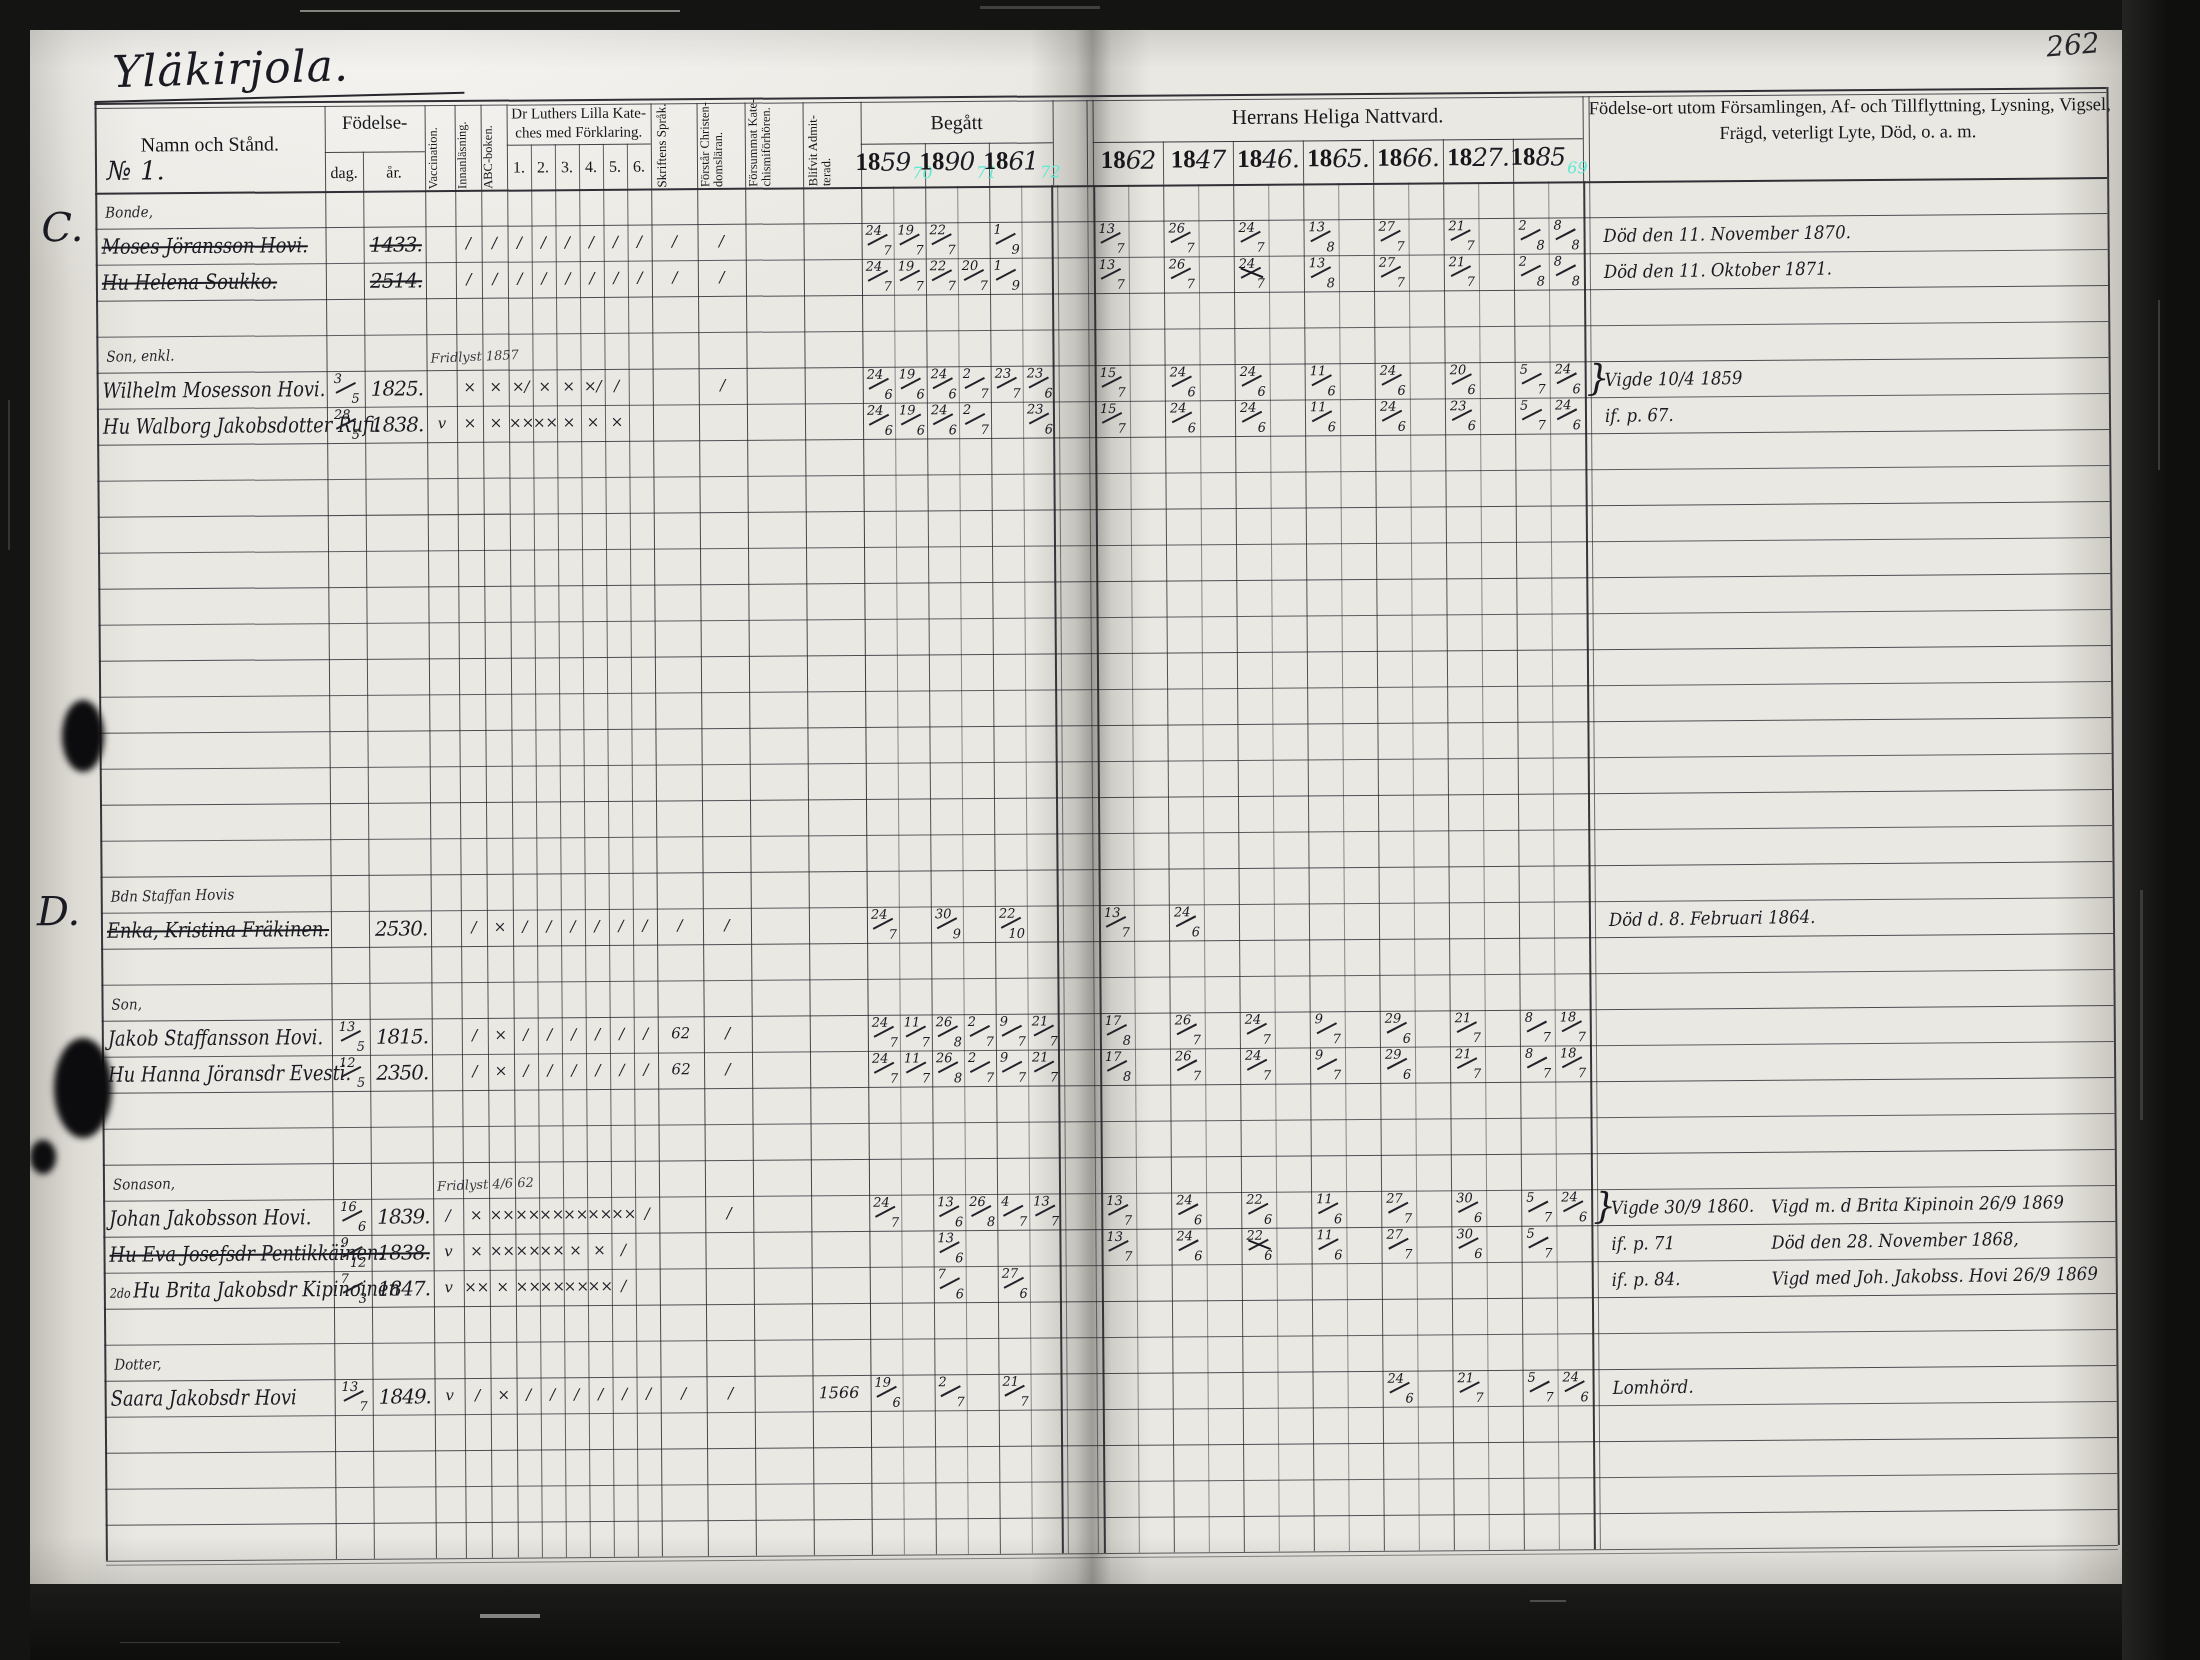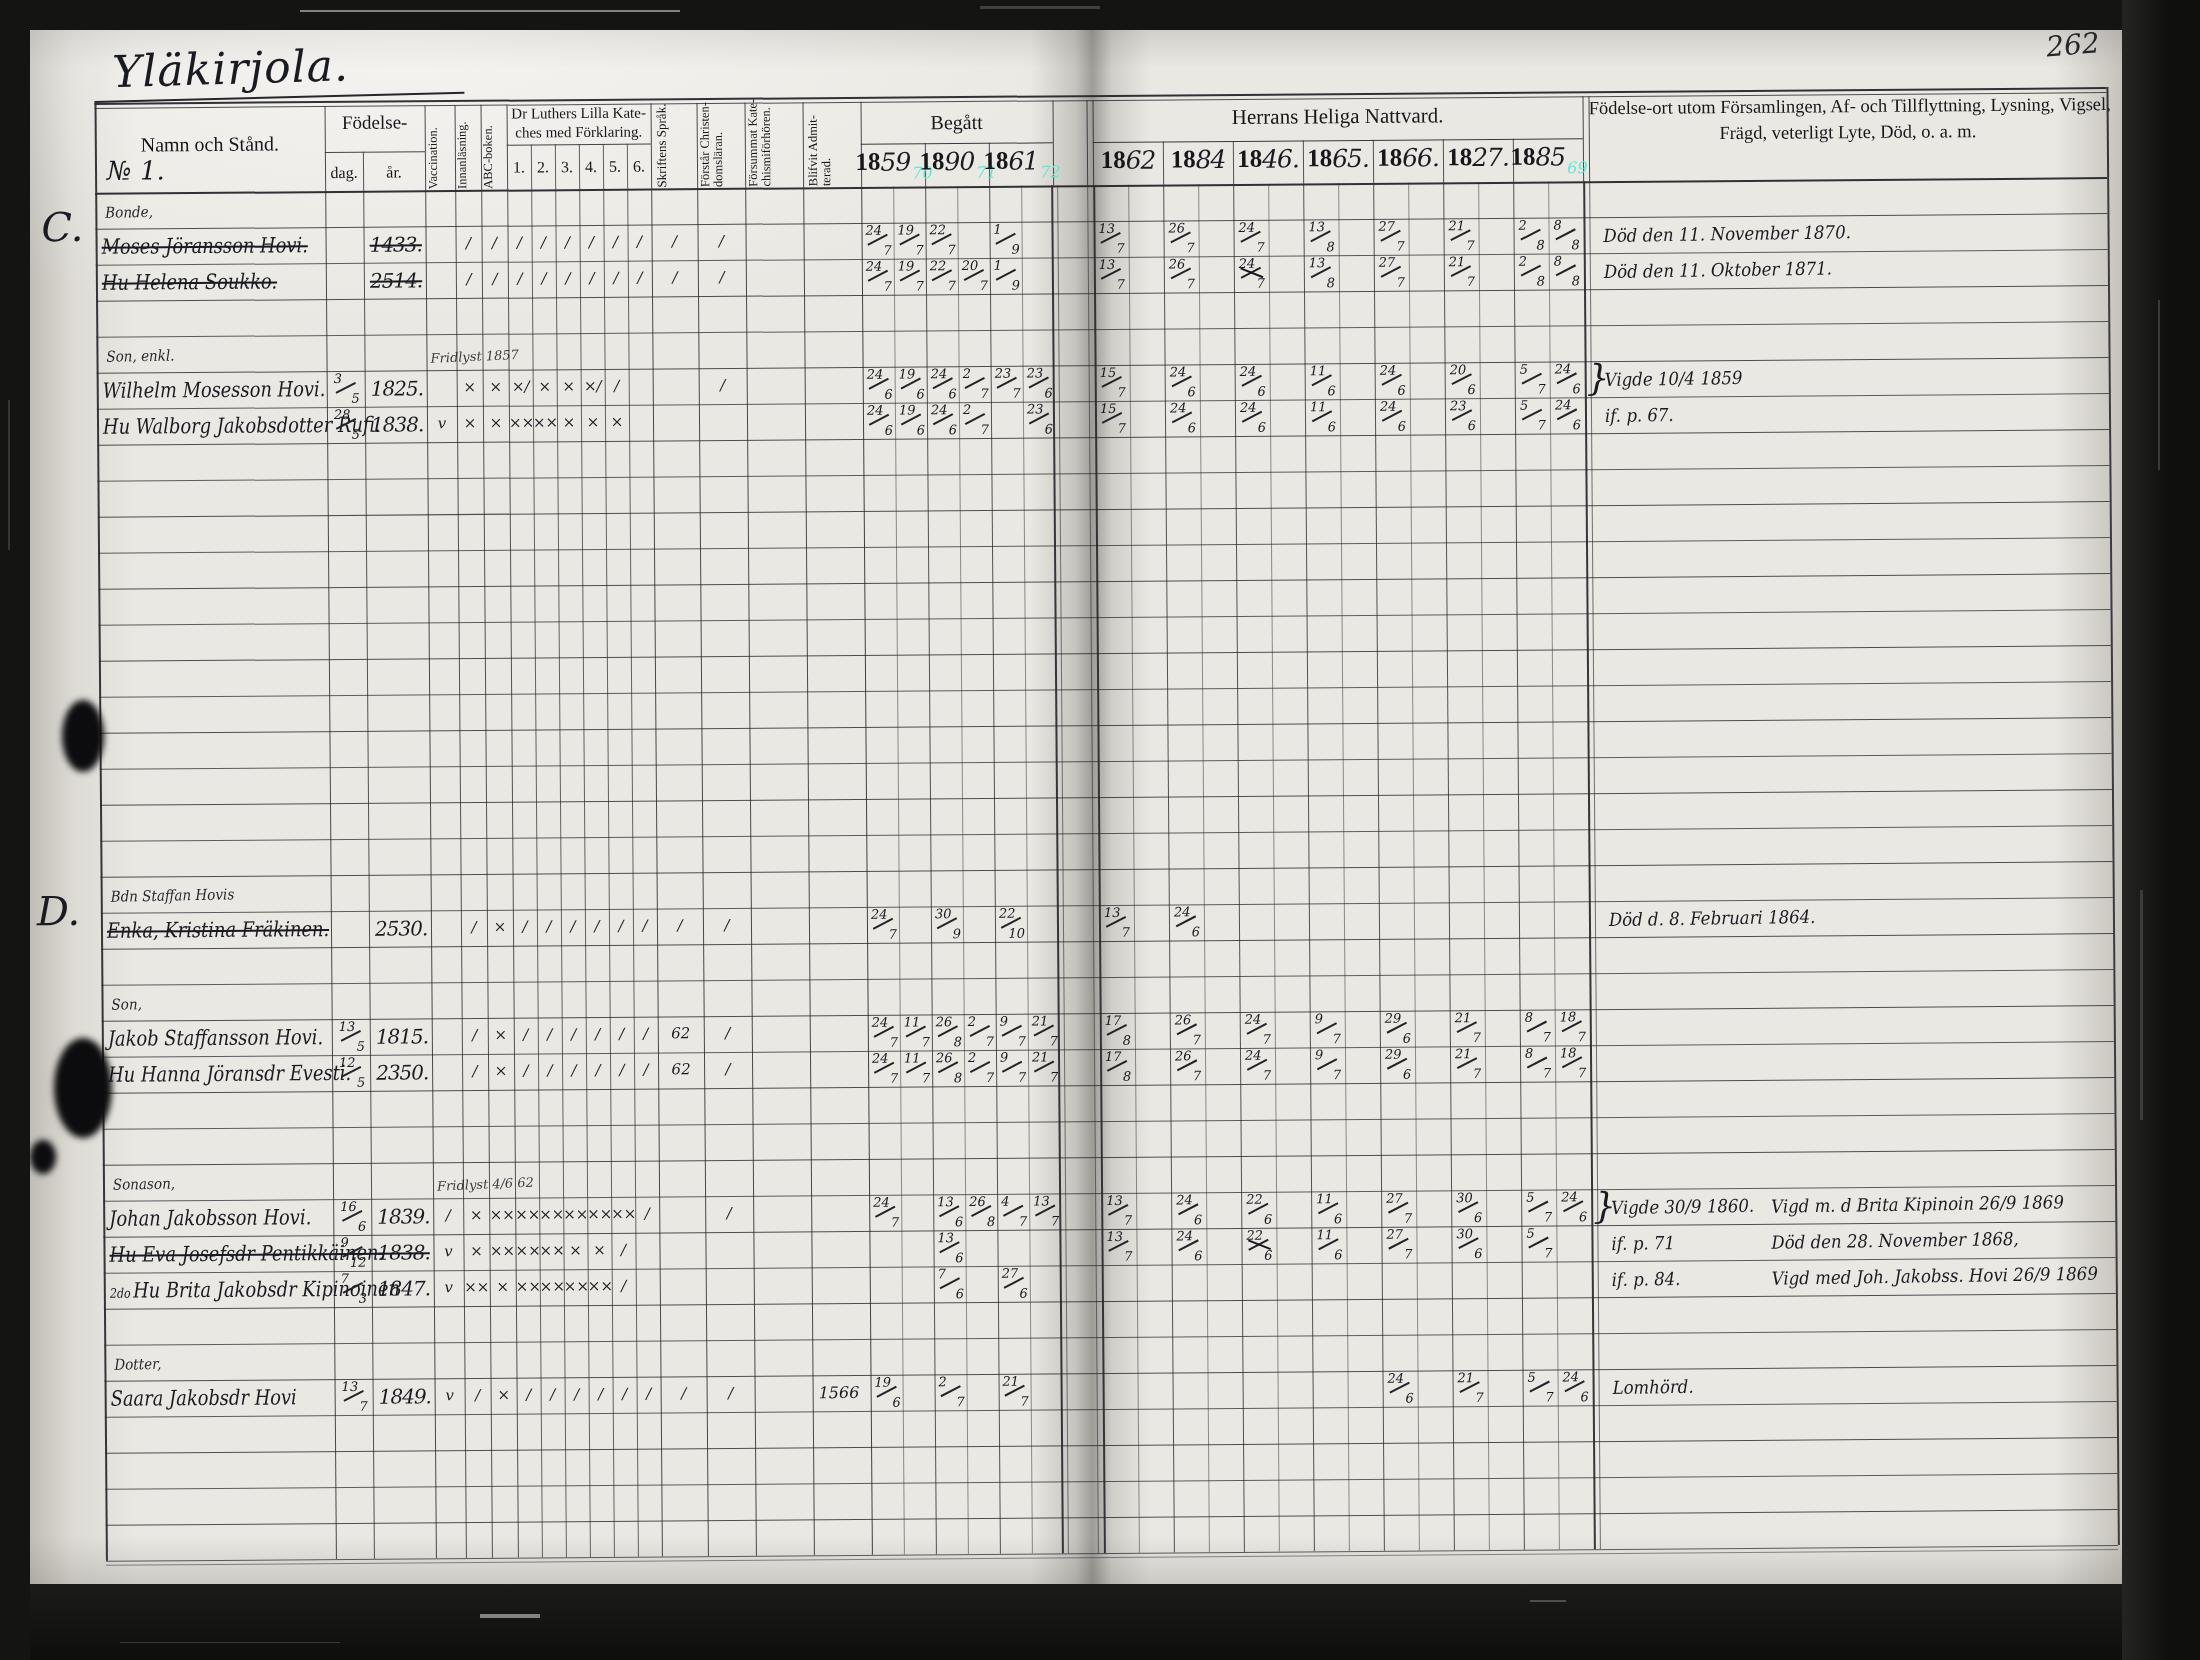--- a/index.html
+++ b/index.html
@@ -158,21 +158,21 @@
           <span class="p">18</span>
           <span class="h">61</span>
           <span class="a">72</span>
         </div>
         <div class="yearcell" style="left: 1098px; top: 146px; width: 70px; height: 38px;">
           <span class="p">18</span>
           <span class="h">62</span>
         </div>
         <div class="yearcell" style="left: 1168px; top: 146px; width: 70px; height: 38px;">
           <span class="p">18</span>
-          <span class="h">84</span>
+          <span class="h">47</span>
         </div>
         <div class="yearcell" style="left: 1238px; top: 146px; width: 70px; height: 38px;">
           <span class="p">18</span>
           <span class="h">46.</span>
         </div>
         <div class="yearcell" style="left: 1308px; top: 146px; width: 70px; height: 38px;">
           <span class="p">18</span>
           <span class="h">65.</span>
         </div>
         <div class="yearcell" style="left: 1378px; top: 146px; width: 70px; height: 38px;">

